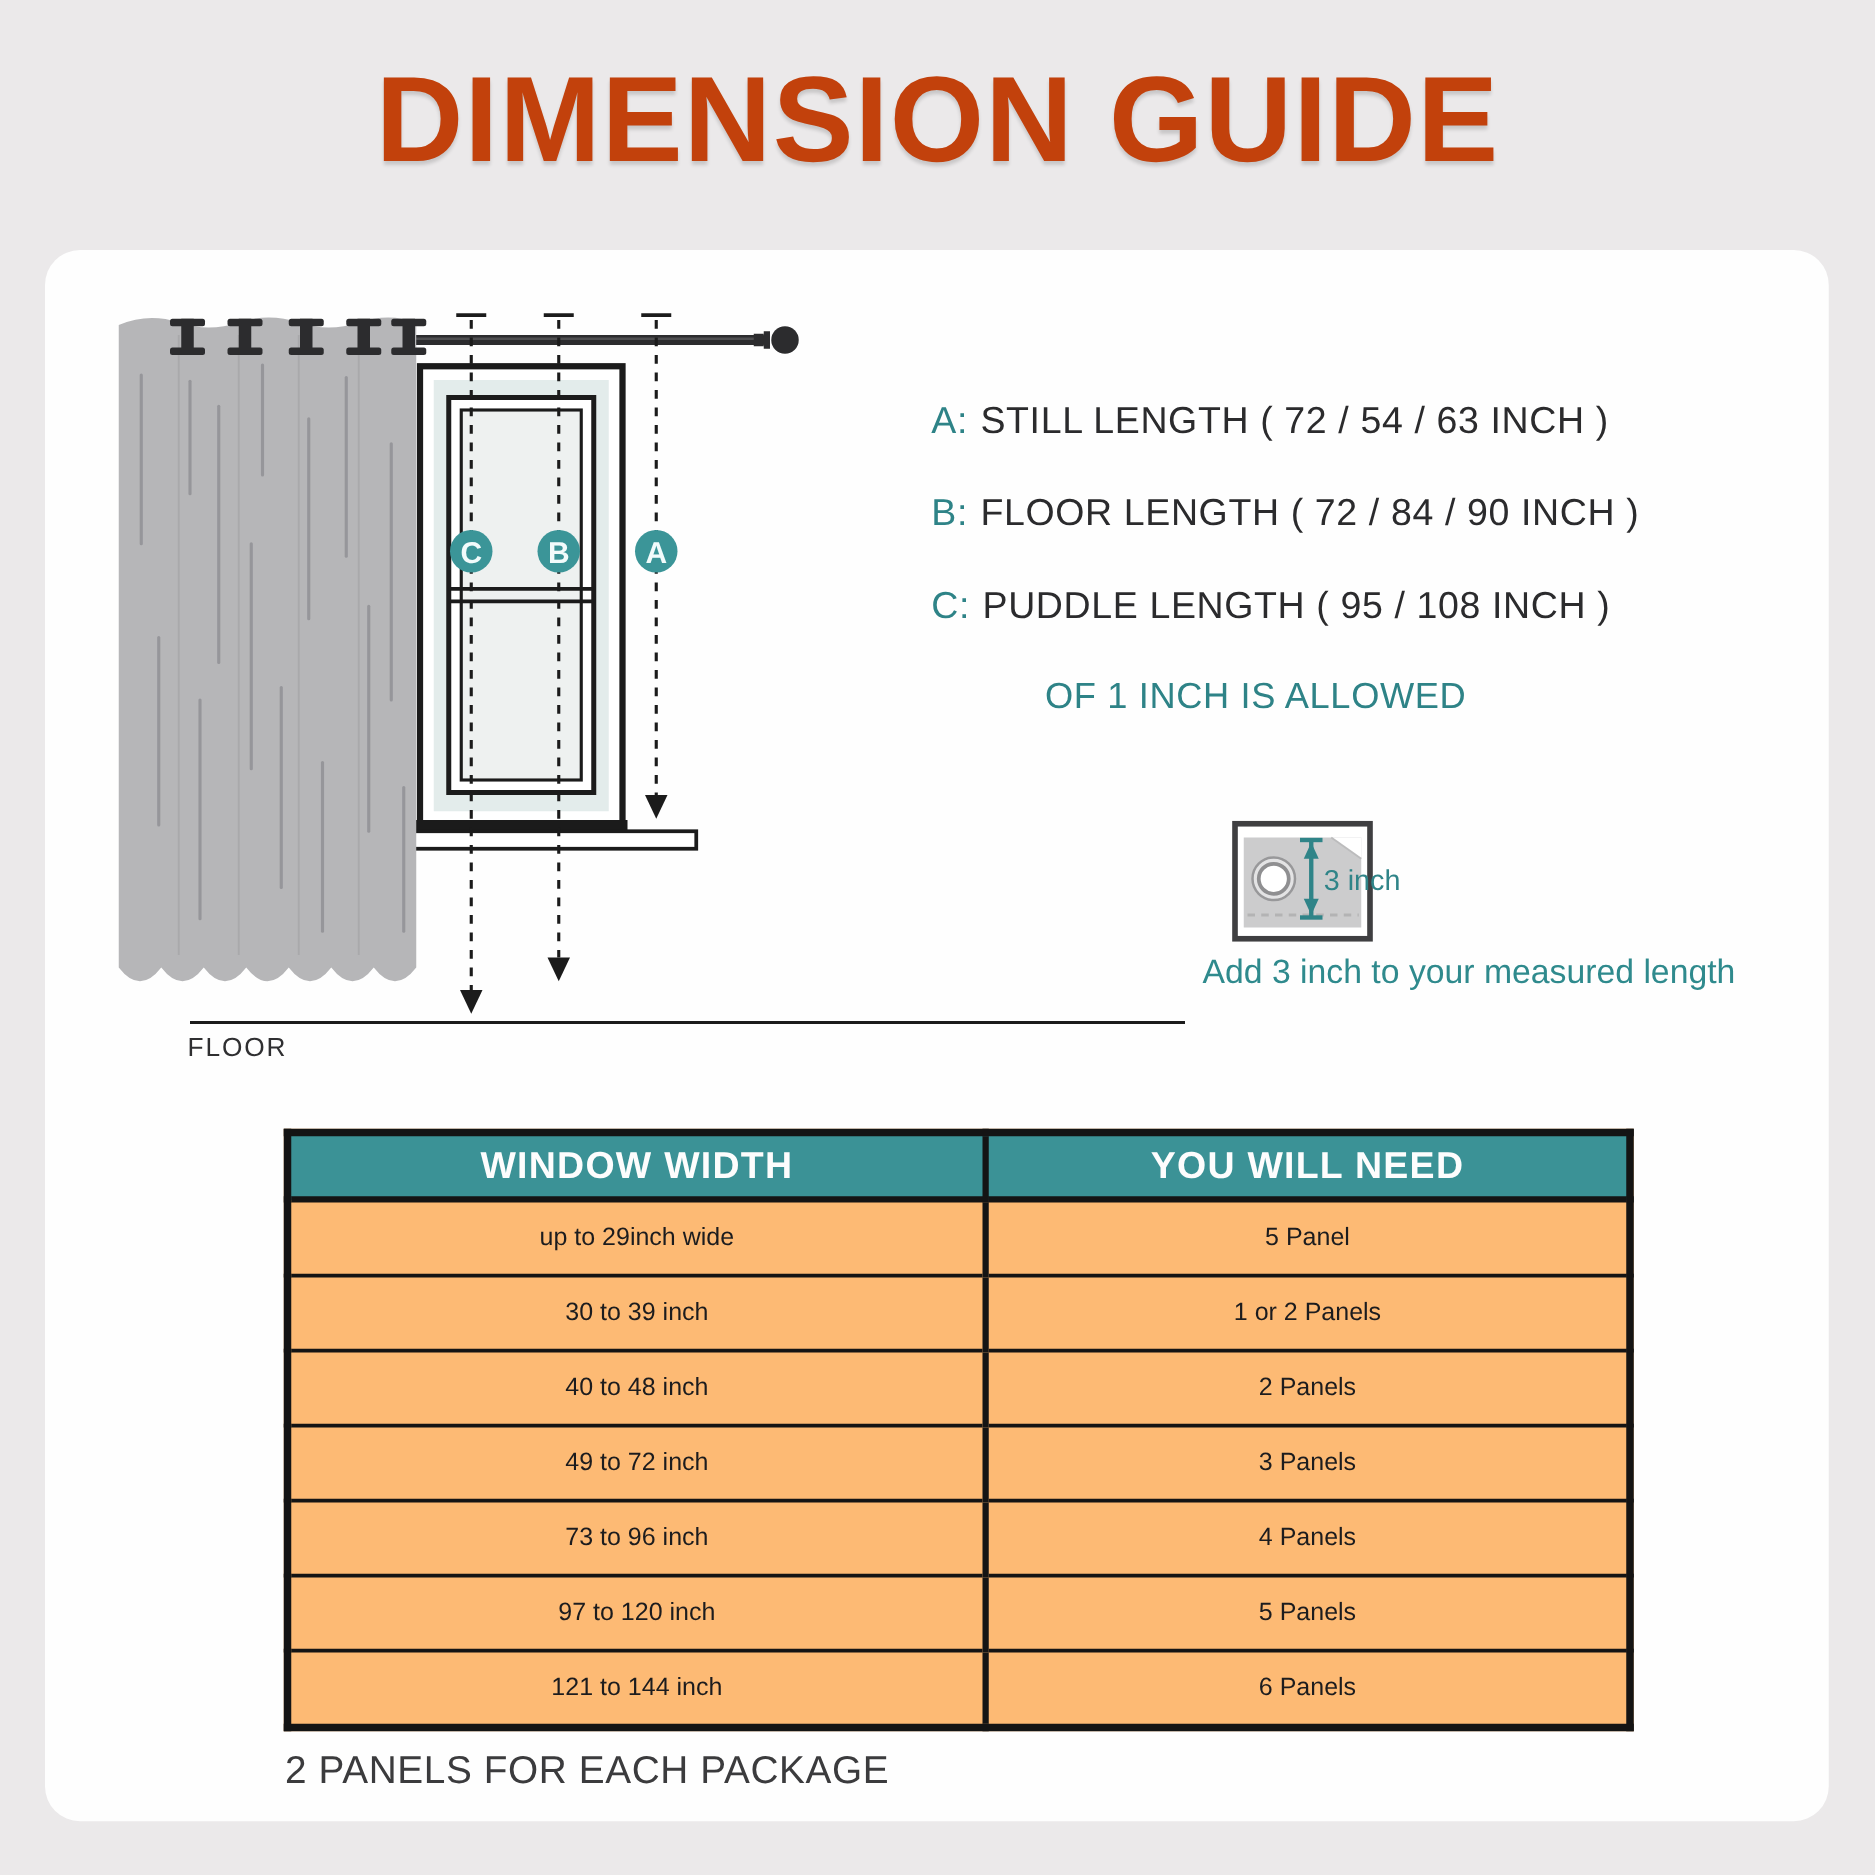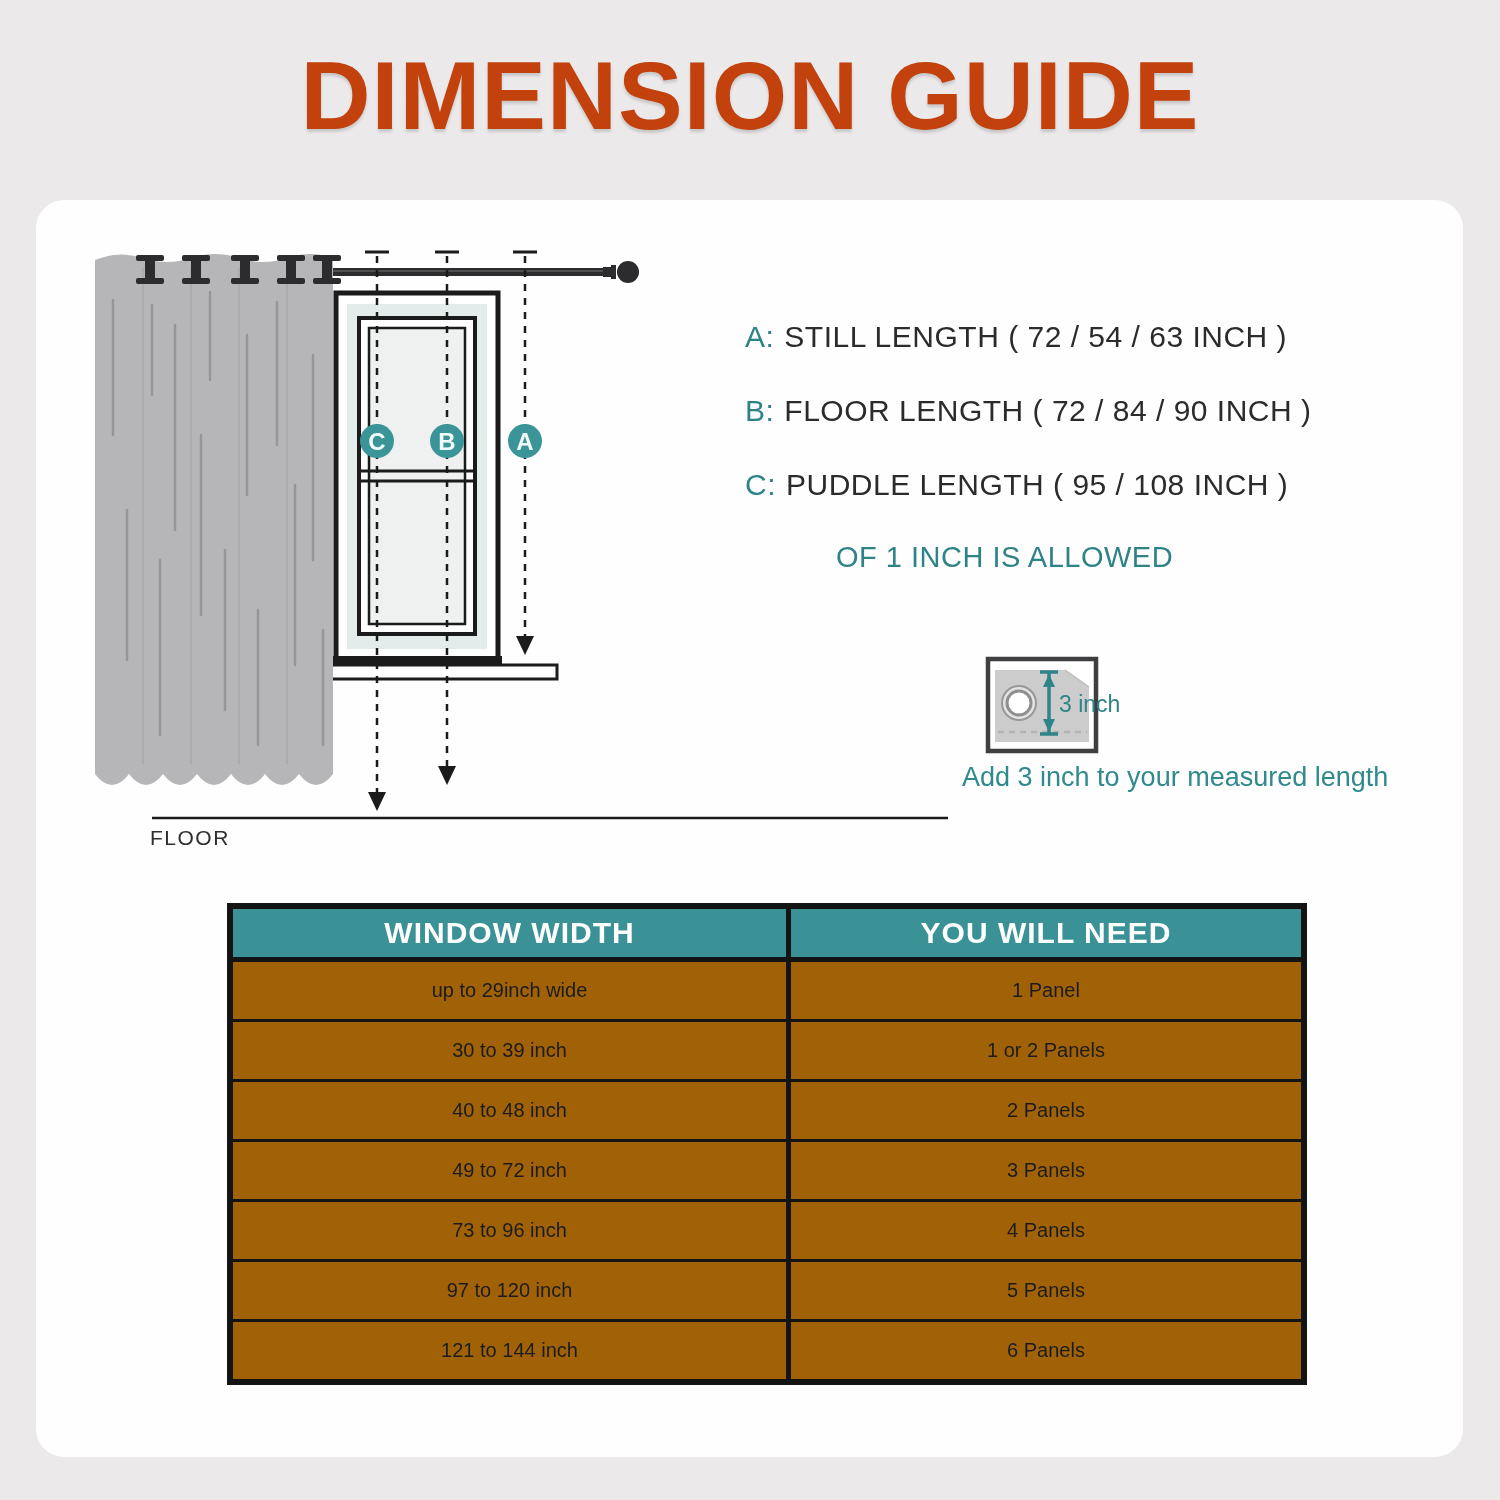--- a/index.html
+++ b/index.html
@@ -29,21 +29,21 @@
   
   .grommet-svg{position:absolute;left:985px;top:656px;overflow:visible;}
   .grommet-caption{
     position:absolute;left:1150px;top:662px;width:270px;
     font-size:24.5px;line-height:30px;color:#39393b;white-space:pre-line;
   }
   .add-note{position:absolute;left:962px;top:762px;font-size:27px;color:#2f8a8d;white-space:nowrap;}
   
   .size-table{
     position:absolute;left:227px;top:903px;width:1080px;
-    border-collapse:collapse;table-layout:fixed;background:#a16207;
+    border-collapse:collapse;table-layout:fixed;background:#fdba74;
   }
   .size-table th,.size-table td{border:3px solid #141414;text-align:center;vertical-align:middle;}
   .size-table{border:6px solid #141414;}
   .size-table th{
     background:#3b9296;color:#fdfdfd;font-size:30px;font-weight:700;
     letter-spacing:1px;height:46px;border-bottom:5px solid #141414;
   }
   .size-table td{height:55px;font-size:20px;color:#1c1c1e;}
   .size-table th:first-child,.size-table td:first-child{border-right:5px solid #141414;}
   .footnote{position:absolute;left:228px;top:1398px;font-size:31px;color:#3b3b3d;letter-spacing:.5px;}
@@ -202,21 +202,21 @@
       </colgroup>
     <thead>
       <tr>
         <th>WINDOW WIDTH</th>
         <th>YOU WILL NEED</th>
       </tr>
     </thead>
     <tbody>
       <tr>
         <td>up to 29inch wide</td>
-        <td>1 Panel</td>
+        <td>5 Panel</td>
       </tr>
       <tr>
         <td>30 to 39 inch</td>
         <td>1 or 2 Panels</td>
       </tr>
       <tr>
         <td>40 to 48 inch</td>
         <td>2 Panels</td>
       </tr>
       <tr>
@@ -231,14 +231,15 @@
         <td>97 to 120 inch</td>
         <td>5 Panels</td>
       </tr>
       <tr>
         <td>121 to 144 inch</td>
         <td>6 Panels</td>
       </tr>
     </tbody>
   </table>
 
+  <div class="footnote">2 PANELS FOR EACH PACKAGE</div>
 
 </div>
 
 </body></html>

